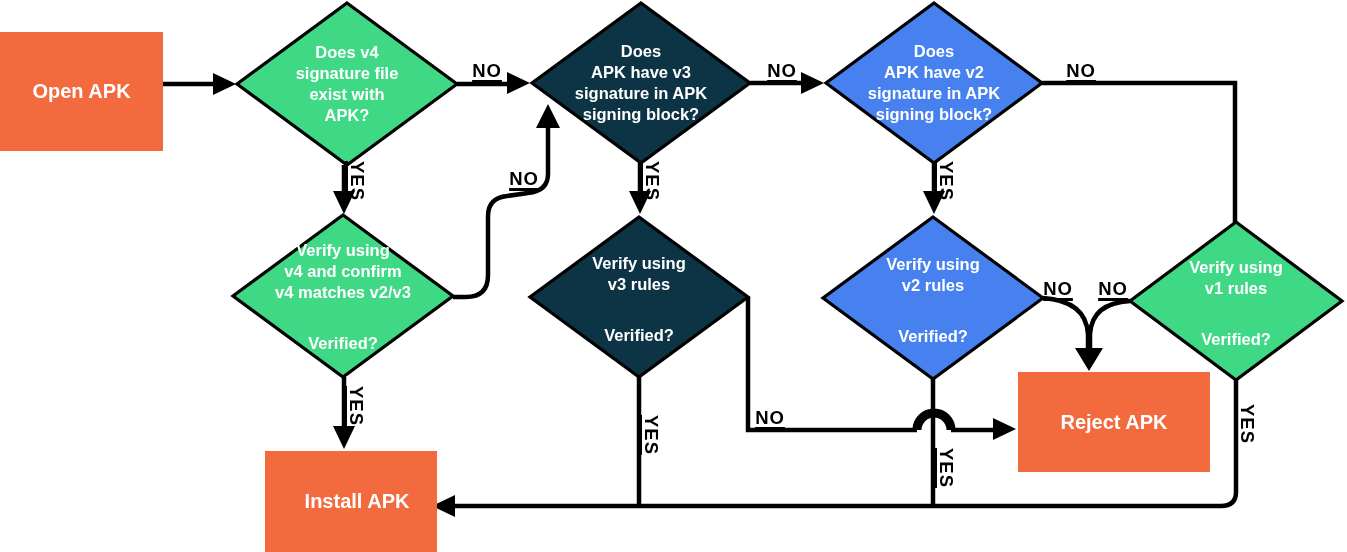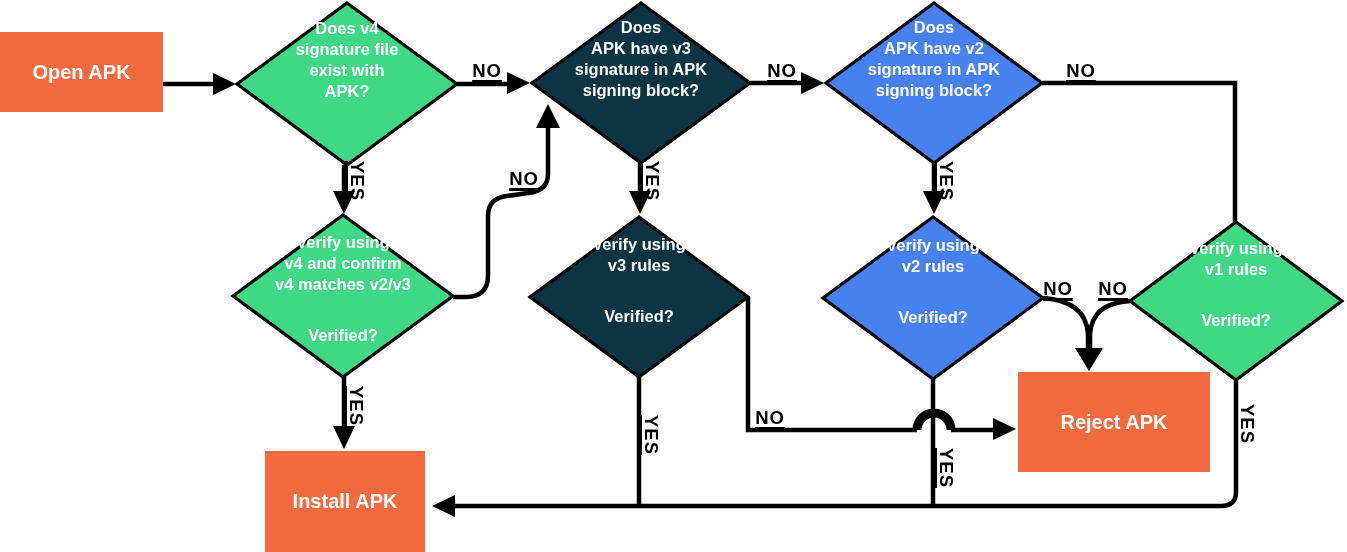--- a/index.html
+++ b/index.html
@@ -23,21 +23,21 @@
     position:absolute;
     background:#F26A3D;
     color:#fff;
     display:flex;align-items:center;justify-content:center;
     font-size:20px;font-weight:bold;
     text-align:center;
   }
   .node-text{
     position:absolute;
     color:#fff;
-    display:flex;flex-direction:column;align-items:center;justify-content:flex-start;
+    display:flex;flex-direction:column;align-items:center;justify-content:center;
     text-align:center;
     font-size:16.5px;line-height:21px;font-weight:bold;
     white-space:pre-line;
     pointer-events:none;
   }
   .node-text .sub{margin-top:30px;}
   .elabel{
     position:absolute;
     color:#000;
     font-size:18.5px;font-weight:bold;letter-spacing:1px;
@@ -88,27 +88,27 @@
 
     <polygon class="diamond fill-green" points="347,3 457,84 347,165 237,84"></polygon>
     <polygon class="diamond fill-navy" points="641,3 750,83 641,163 532,83"></polygon>
     <polygon class="diamond fill-blue" points="934,3 1042,83 934,163 826,83"></polygon>
     <polygon class="diamond fill-green" points="343,215 453,296 343,377 233,296"></polygon>
     <polygon class="diamond fill-navy" points="639,217 748,297 639,377 530,297"></polygon>
     <polygon class="diamond fill-blue" points="933,217 1043,298 933,379 823,298"></polygon>
     <polygon class="diamond fill-green" points="1236,222 1342,301 1236,380 1130,301"></polygon>
   </svg>
 
-  <div class="rect-node" style="left:0;top:32px;width:163px;height:80px;">
+  <div class="rect-node" style="left:0;top:32px;width:163px;height:119px;">
     <span>Open APK</span>
   </div>
   <div class="rect-node" style="left:1018px;top:372px;width:192px;height:100px;">
     <span>Reject APK</span>
   </div>
-  <div class="rect-node" style="left:265px;top:451px;width:160px;height:101px;">
+  <div class="rect-node" style="left:265px;top:451px;width:160px;height:101px;padding-left:12px;">
     <span>Install APK</span>
   </div>
 
   <div class="node-text" style="left:247px;top:18px;width:200px;height:132px;">
     <span>Does v4
 signature file
 exist with
 APK?</span>
   </div>
   <div class="node-text" style="left:541px;top:17px;width:200px;height:132px;">

